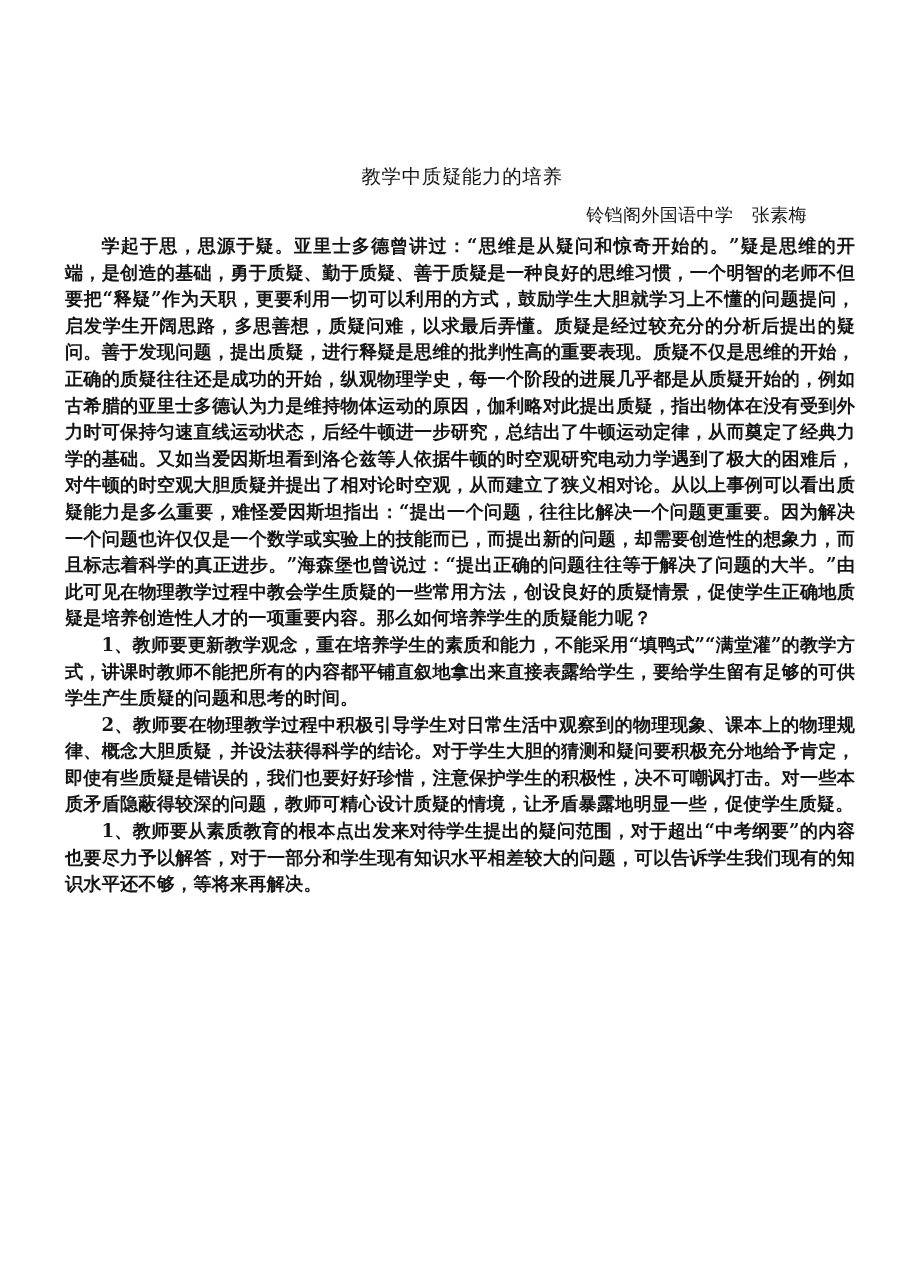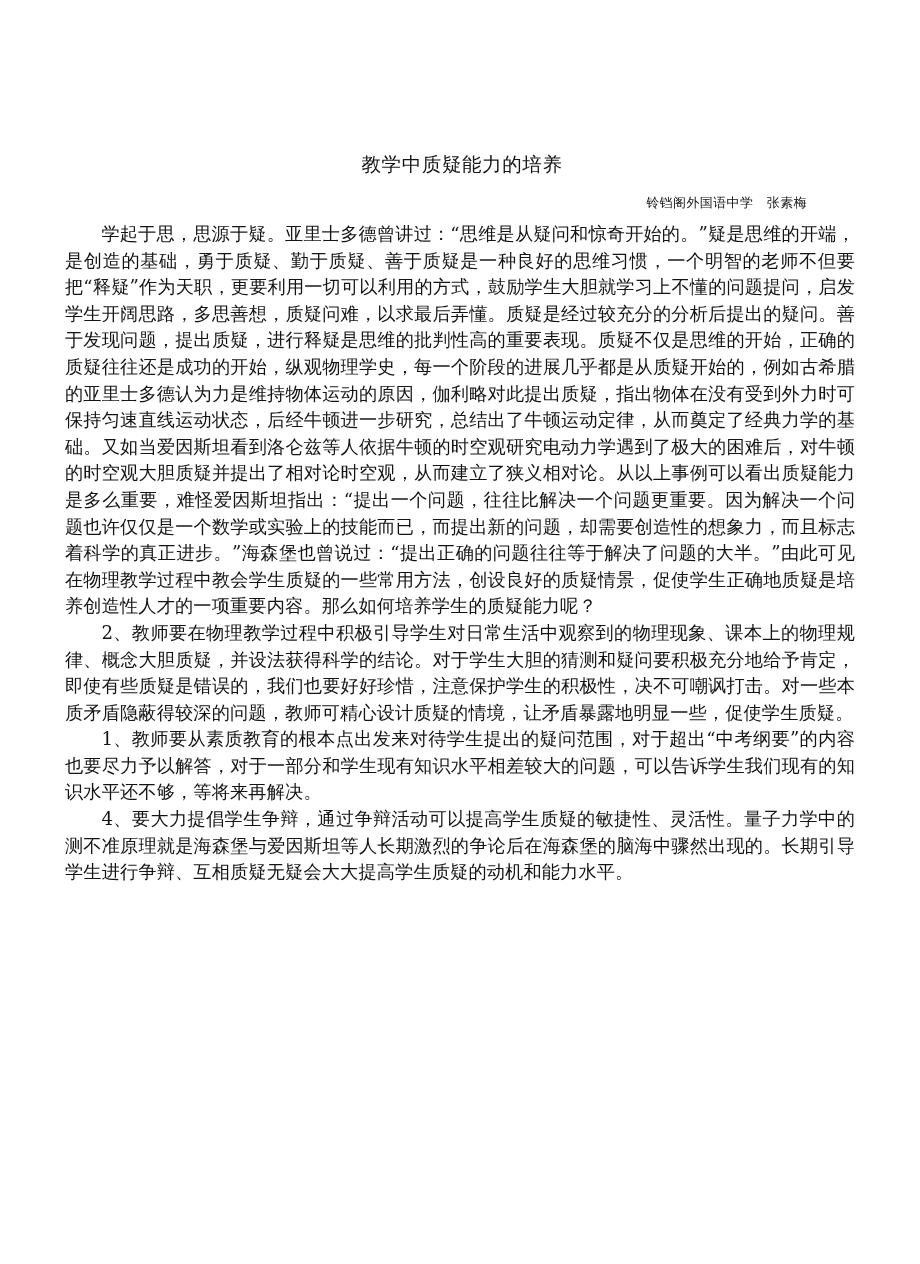--- a/index.html
+++ b/index.html
@@ -9,21 +9,21 @@
     background: #ffffff;
   }
   body {
     font-family: "DejaVu Serif", "Liberation Serif", serif;
     color: #1a1a1a;
   }
   .page {
     position: relative;
     width: 920px;
     height: 993px;
-    margin: 0 auto;
+    margin: 12px auto;
     background: #ffffff;
     overflow: hidden;
     box-sizing: border-box;
   }
   .content {
     position: absolute;
     left: 65px;
     top: 150px;
     width: 790px;
   }
@@ -32,55 +32,56 @@
     font-size: 19.5px;
     line-height: 30px;
     letter-spacing: 0.6px;
     font-weight: normal;
     margin: 0 0 8px 0;
     padding-left: 4px;
     color: #141414;
   }
   .byline {
     text-align: right;
-    font-size: 13px;
+    font-size: 18px;
     line-height: 29px;
     letter-spacing: 0.4px;
     margin: 0 48px 4px 0;
     color: #141414;
     white-space: pre;
   }
   p.para {
     margin: 0;
     font-size: 18.2px;
     line-height: 26.6px;
     text-align: justify;
     text-align-last: left;
     text-justify: inter-ideograph;
     letter-spacing: 0.15px;
     color: #141414;
   }
   p.indent {
     text-indent: 2em;
+    font-weight: bold;
   }
 </style>
 </head>
 <body>
 
 <div class="page">
   <div class="content">
 
     <h1 class="doc-title">教学中质疑能力的培养</h1>
 
     <div class="byline">铃铛阁外国语中学　张素梅</div>
 
     <p class="para indent">学起于思，思源于疑。亚里士多德曾讲过：“思维是从疑问和惊奇开始的。”疑是思维的开端，是创造的基础，勇于质疑、勤于质疑、善于质疑是一种良好的思维习惯，一个明智的老师不但要把“释疑”作为天职，更要利用一切可以利用的方式，鼓励学生大胆就学习上不懂的问题提问，启发学生开阔思路，多思善想，质疑问难，以求最后弄懂。质疑是经过较充分的分析后提出的疑问。善于发现问题，提出质疑，进行释疑是思维的批判性高的重要表现。质疑不仅是思维的开始，正确的质疑往往还是成功的开始，纵观物理学史，每一个阶段的进展几乎都是从质疑开始的，例如古希腊的亚里士多德认为力是维持物体运动的原因，伽利略对此提出质疑，指出物体在没有受到外力时可保持匀速直线运动状态，后经牛顿进一步研究，总结出了牛顿运动定律，从而奠定了经典力学的基础。又如当爱因斯坦看到洛仑兹等人依据牛顿的时空观研究电动力学遇到了极大的困难后，对牛顿的时空观大胆质疑并提出了相对论时空观，从而建立了狭义相对论。从以上事例可以看出质疑能力是多么重要，难怪爱因斯坦指出：“提出一个问题，往往比解决一个问题更重要。因为解决一个问题也许仅仅是一个数学或实验上的技能而已，而提出新的问题，却需要创造性的想象力，而且标志着科学的真正进步。”海森堡也曾说过：“提出正确的问题往往等于解决了问题的大半。”由此可见在物理教学过程中教会学生质疑的一些常用方法，创设良好的质疑情景，促使学生正确地质疑是培养创造性人才的一项重要内容。那么如何培养学生的质疑能力呢？</p>
 
 
+    <p class="para indent">1、教师要更新教学观念，重在培养学生的素质和能力，不能采用“填鸭式”“满堂灌”的教学方式，讲课时教师不能把所有的内容都平铺直叙地拿出来直接表露给学生，要给学生留有足够的可供学生产生质疑的问题和思考的时间。</p>
 
     <p class="para indent">2、教师要在物理教学过程中积极引导学生对日常生活中观察到的物理现象、课本上的物理规律、概念大胆质疑，并设法获得科学的结论。对于学生大胆的猜测和疑问要积极充分地给予肯定，即使有些质疑是错误的，我们也要好好珍惜，注意保护学生的积极性，决不可嘲讽打击。对一些本质矛盾隐蔽得较深的问题，教师可精心设计质疑的情境，让矛盾暴露地明显一些，促使学生质疑。</p>
 
     <p class="para indent">1、教师要从素质教育的根本点出发来对待学生提出的疑问范围，对于超出“中考纲要”的内容也要尽力予以解答，对于一部分和学生现有知识水平相差较大的问题，可以告诉学生我们现有的知识水平还不够，等将来再解决。</p>
 
-    <p class="para indent">4、要大力提倡学生争辩，通过争辩活动可以提高学生质疑的敏捷性、灵活性。量子力学中的测不准原理就是海森堡与爱因斯坦等人长期激烈的争论后在海森堡的脑海中骤然出现的。长期引导学生进行争辩、互相质疑无疑会大大提高学生质疑的动机和能力水平。</p>
 
   </div>
 </div>
 
 </body></html>

